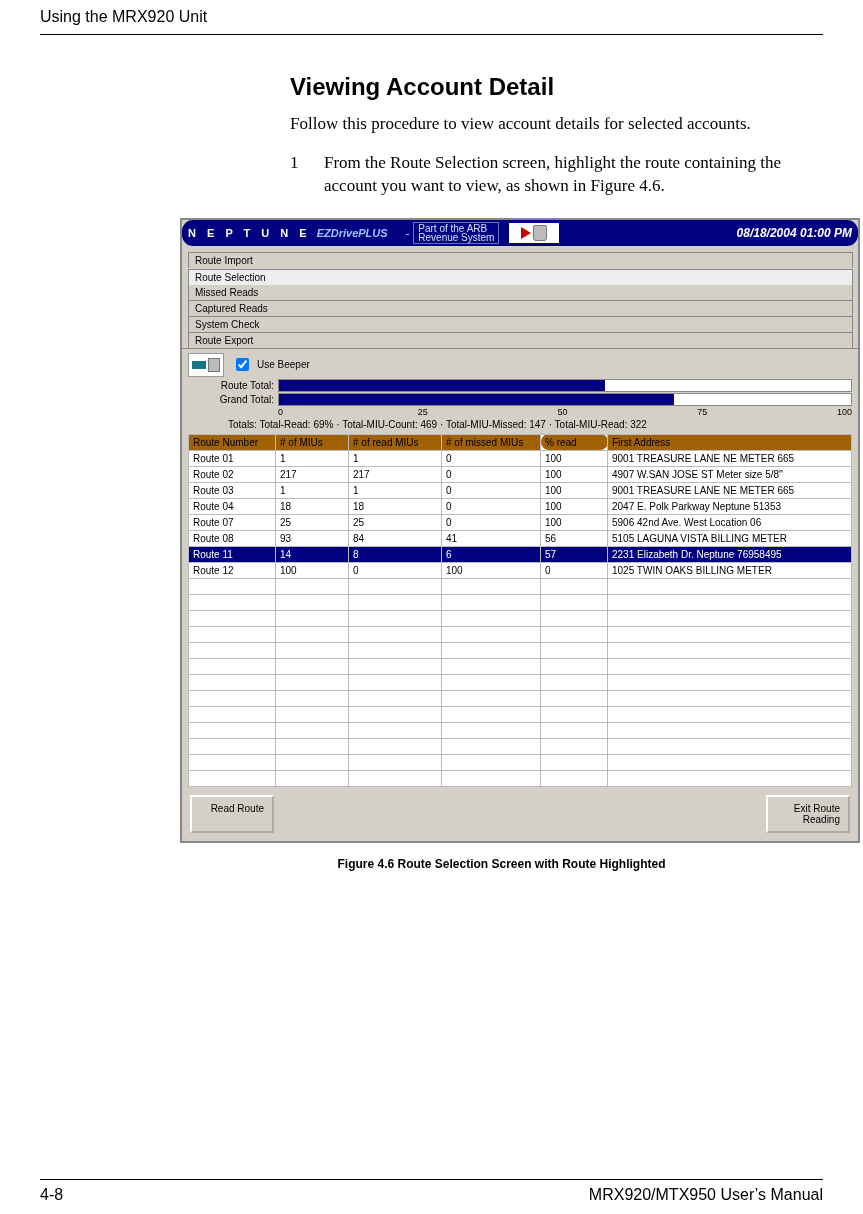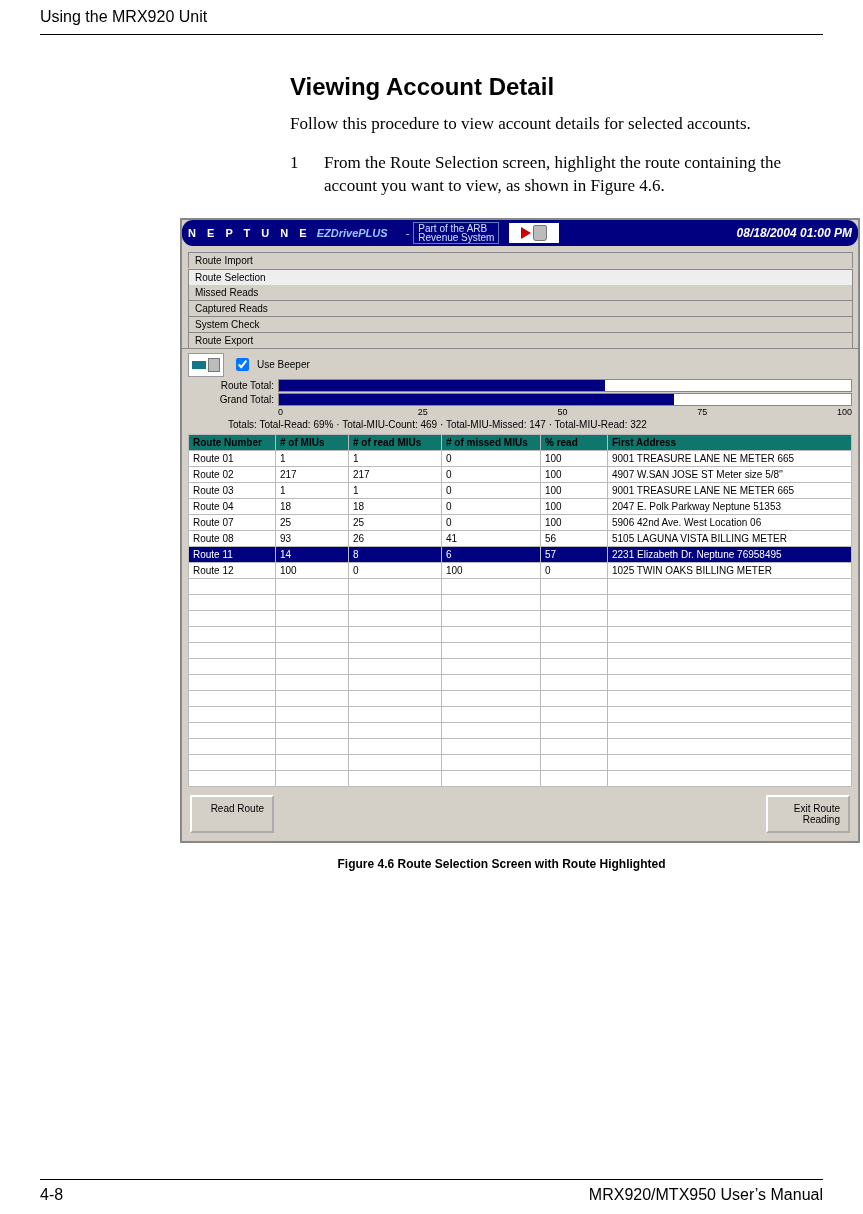--- a/index.html
+++ b/index.html
@@ -144,27 +144,27 @@
     font-size:10px;
   }
   .grid th, .grid td {
     border:1px solid #bbb;
     padding:1px 4px;
     text-align:left;
     height:13px;
     white-space:nowrap;
     overflow:hidden;
   }
-  .grid th { background:#0f766e; font-weight:bold; }
+  .grid th { background:#a16207; font-weight:normal; }
   .grid tr.sel td { background:#000080; color:#fff; }
   .grid .col-rn{width:78px;}
   .grid .col-m{width:64px;}
   .grid .col-rm{width:84px;}
   .grid .col-mm{width:90px;}
-  .grid .col-pr{width:58px;}
+  .grid .col-pr{width:58px;border-radius:8px;}
   .btnrow{
     display:flex; padding:8px 2px 2px 2px;
   }
   .btn {
     background:#d4d0c8;border:2px outset #fff;font-size:10px;padding:6px 8px;min-width:64px;text-align:right;
   }
   .btnrow .spacer{flex:1;}
 
   .caption {
     font-family: Arial, Helvetica, sans-serif;
@@ -304,21 +304,21 @@
                 <td>Route 07</td>
                 <td>25</td>
                 <td>25</td>
                 <td>0</td>
                 <td>100</td>
                 <td>5906 42nd Ave. West     Location 06</td>
               </tr>
               <tr>
                 <td>Route 08</td>
                 <td>93</td>
-                <td>26</td>
+                <td>84</td>
                 <td>41</td>
                 <td>56</td>
                 <td>5105 LAGUNA VISTA      BILLING METER</td>
               </tr>
               <tr class="sel">
                 <td>Route 11</td>
                 <td>14</td>
                 <td>8</td>
                 <td>6</td>
                 <td>57</td>

